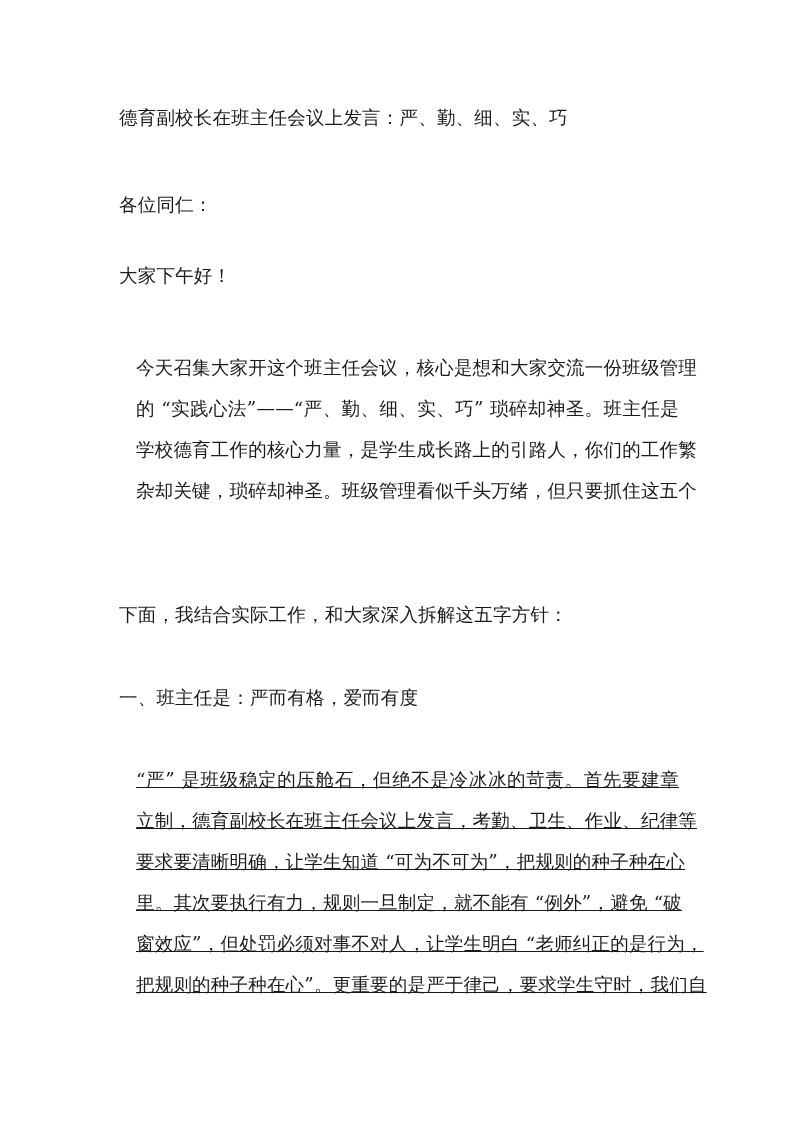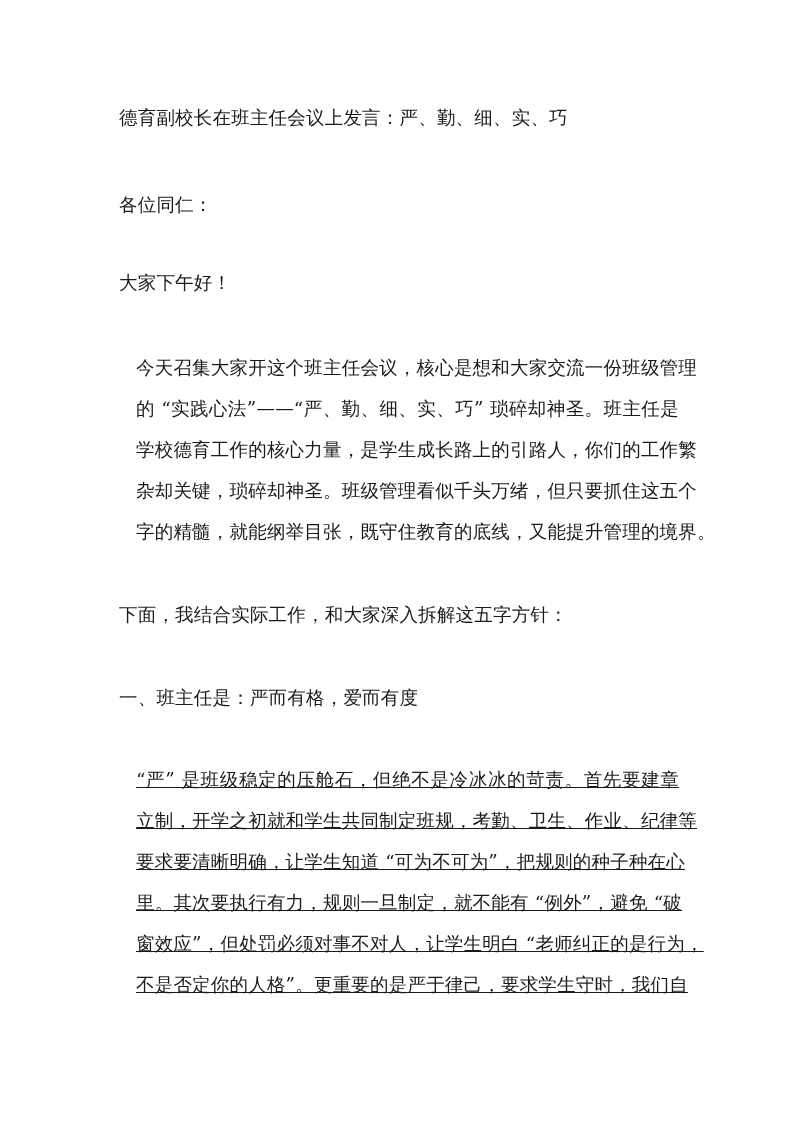--- a/index.html
+++ b/index.html
@@ -50,36 +50,35 @@
   </style>
 </head>
 <body>
 
 <div class="page">
 
   <div class="line" style="top:106px;">德育副校长在班主任会议上发言：严、勤、细、实、巧</div>
 
   <div class="line" style="top:193px;">各位同仁：</div>
 
-  <div class="line" style="top:273px;font-family:Liberation Mono, monospace;">大家下午好！</div>
+  <div class="line" style="top:264px;">大家下午好！</div>
 
   <div class="para" style="top:347px;">
     <span>今天召集大家开这个班主任会议，核心是想和大家交流一份班级管理</span>
     <span>的 “实践心法”——“严、勤、细、实、巧” 琐碎却神圣。班主任是</span>
     <span>学校德育工作的核心力量，是学生成长路上的引路人，你们的工作繁</span>
     <span>杂却关键，琐碎却神圣。班级管理看似千头万绪，但只要抓住这五个</span>
-    <span>字的精髓，就能纲举目张，既守住教育的底线，又能提升管理的境界。</span>
   </div>
 
   <div class="line" style="top:603px;">下面，我结合实际工作，和大家深入拆解这五字方针：</div>
 
   <div class="line" style="top:686px;">一、班主任是：严而有格，爱而有度</div>
 
   <div class="para" style="top:759px;text-decoration:underline;">
     <span>“严” 是班级稳定的压舱石，但绝不是冷冰冰的苛责。首先要建章</span>
-    <span>立制，开学之初就和学生共同制定班规，考勤、卫生、作业、纪律等</span>
+    <span>立制，德育副校长在班主任会议上发言，考勤、卫生、作业、纪律等</span>
     <span>要求要清晰明确，让学生知道 “可为不可为”，把规则的种子种在心</span>
     <span>里。其次要执行有力，规则一旦制定，就不能有 “例外”，避免 “破</span>
     <span>窗效应”，但处罚必须对事不对人，让学生明白 “老师纠正的是行为，</span>
-    <span>不是否定你的人格”。更重要的是严于律己，要求学生守时，我们自</span>
+    <span>把规则的种子种在心”。更重要的是严于律己，要求学生守时，我们自</span>
   </div>
 
 </div>
 
 </body></html>

